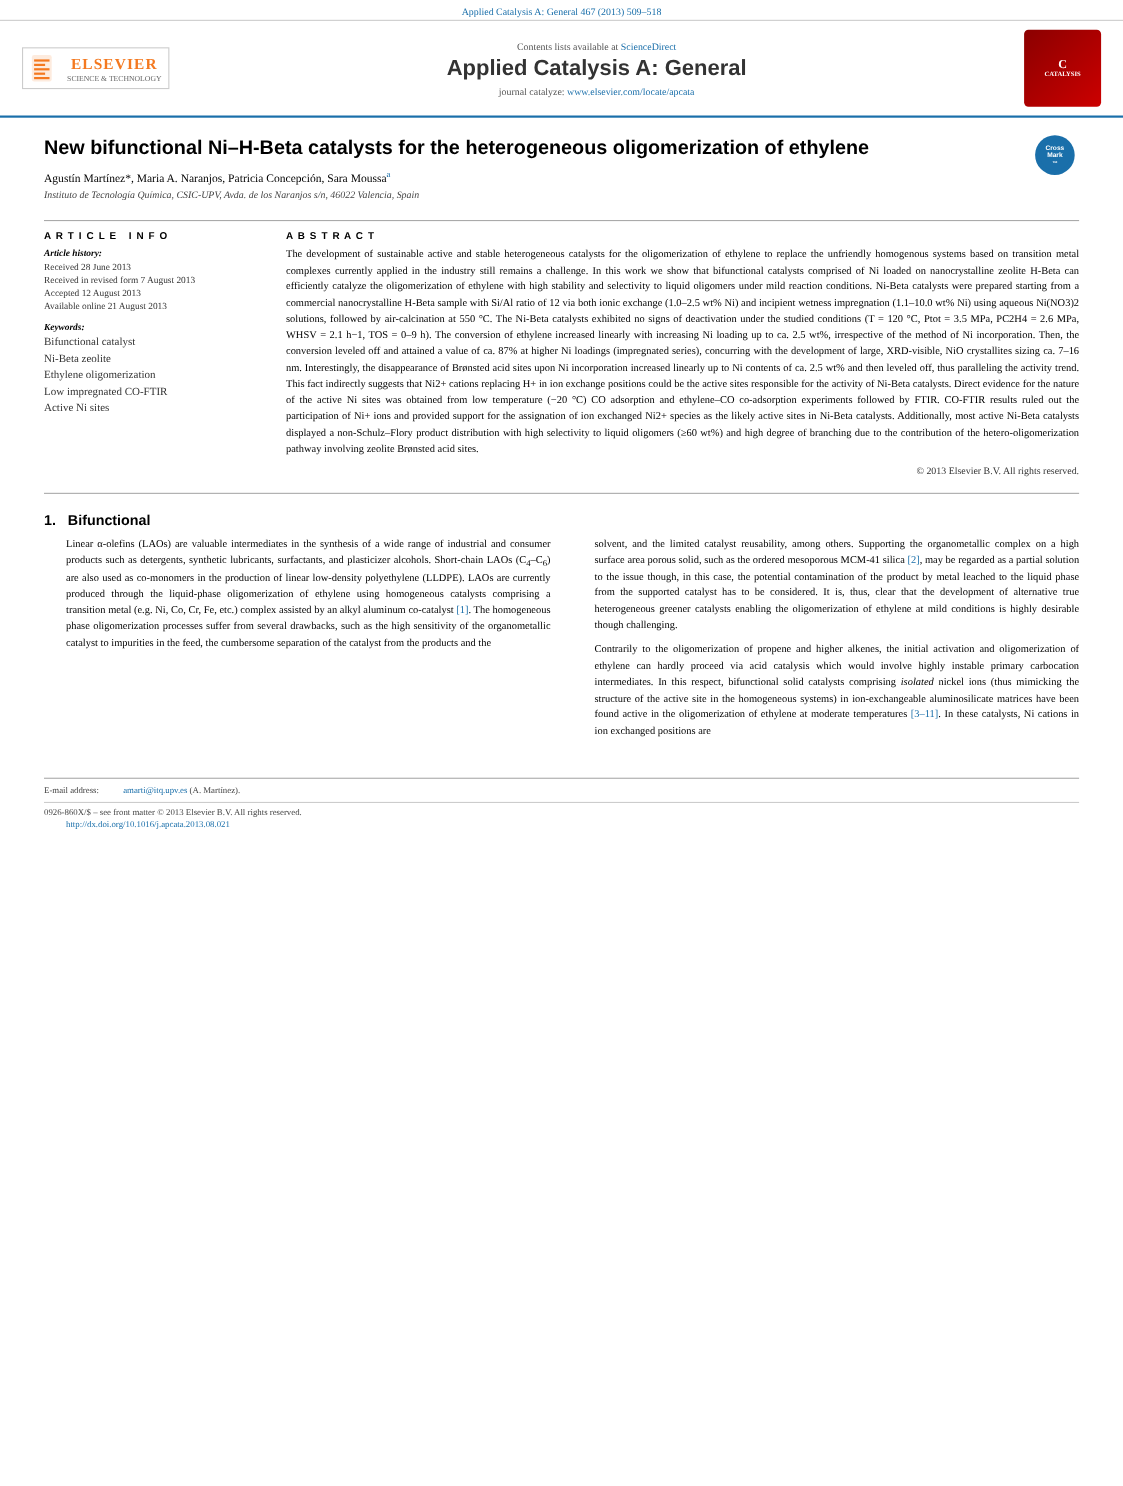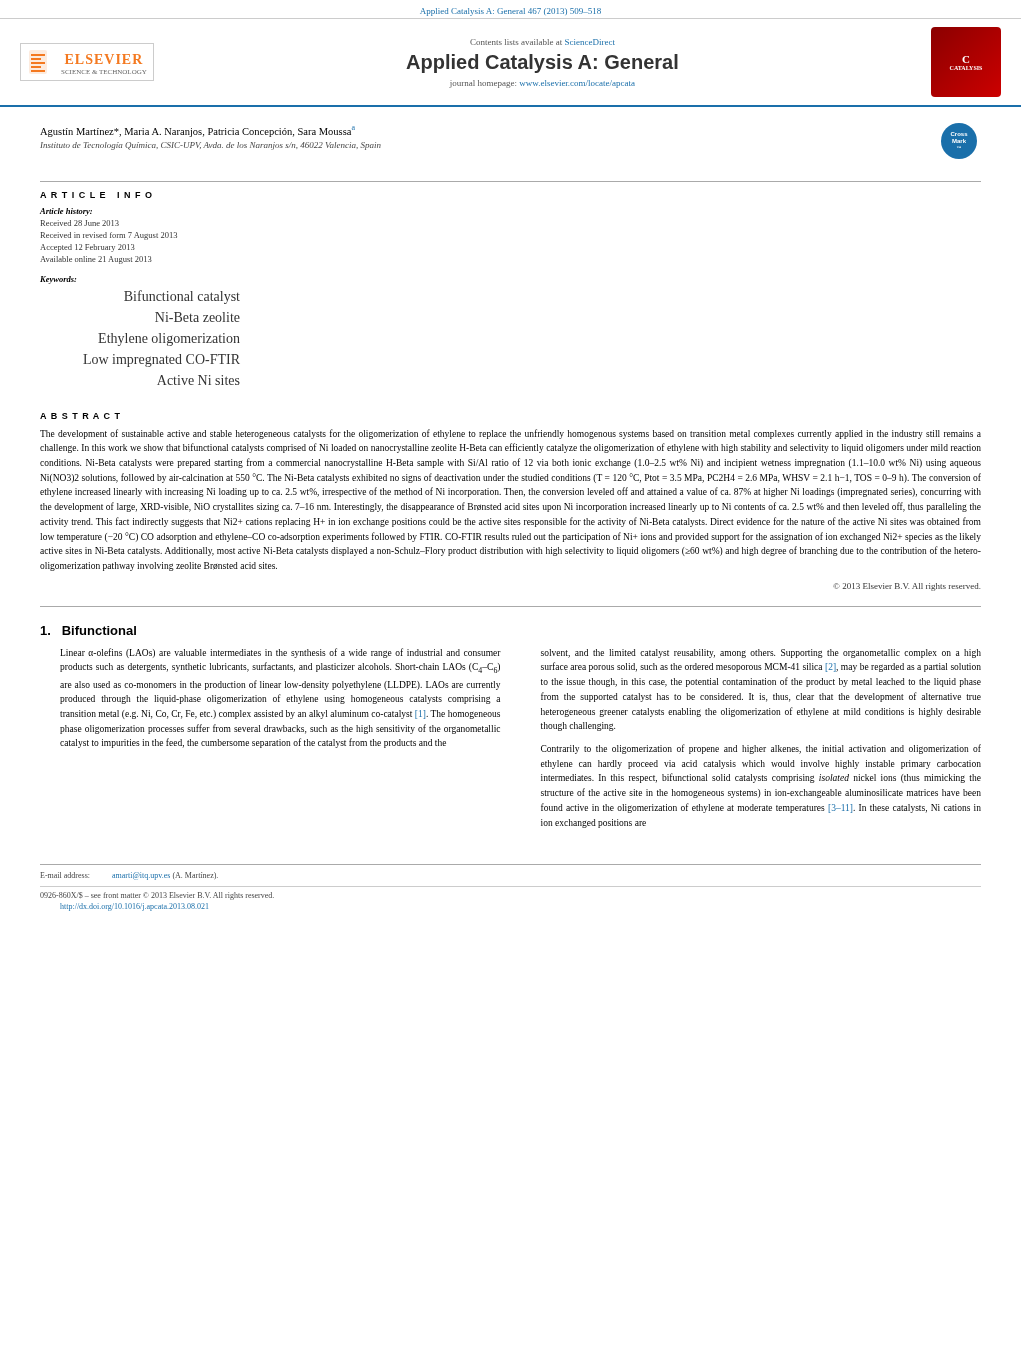--- a/index.html
+++ b/index.html
@@ -162,21 +162,20 @@
       border: none;
       border-top: 1px solid #aaa;
       margin: 8px 0;
     }
 
     
     .two-col {
       display: flex;
       gap: 20px;
       margin-top: 8px;
-      flex-direction: column;
     }
 
     .left-col {
       width: 200px;
       flex-shrink: 0;
       font-size: 9px;
     }
 
     .right-col {
       flex: 1;
@@ -214,24 +213,23 @@
     }
 
     .keywords-section .label {
       font-size: 8.5px;
       font-style: italic;
       font-weight: bold;
       margin-bottom: 2px;
     }
 
     .keywords-section p {
-      font-size: 14px;
+      font-size: 10px;
       line-height: 1.5;
       color: #333;
-      text-align: right;
     }
 
     
     .abstract-text {
       font-size: 9.5px;
       line-height: 1.55;
       text-align: justify;
       color: #000;
     }
 
@@ -328,37 +326,38 @@
     </div>
   </div>
 
   <div class="journal-title-center">
     <div class="contents-line">
       <span>Contents lists available at</span>
       <a href="#">ScienceDirect</a>
     </div>
     <div class="main-title">Applied Catalysis A: General</div>
     <div class="homepage-line">
-      <span>journal homepage:</span>
+      <span>journal catalyze:</span>
       <a href="#">www.elsevier.com/locate/apcata</a>
     </div>
   </div>
 
   <div class="catalysis-logo">
     <div>
       <div style="font-size:11px;font-weight:bold;">C</div>
       <div style="font-size:6px;word-break:break-all;line-height:1.1;">CATALYSIS</div>
     </div>
   </div>
 </div>
 
 <div class="article-body">
 
   <div class="article-title-section">
     <div class="article-title-text">
+      <h1>New bifunctional Ni–H-Beta catalysts for the heterogeneous oligomerization of ethylene</h1>
       <div class="authors">
         <span>Agustín Martínez*, Maria A. Naranjos, Patricia Concepción, Sara Moussa</span><sup>a</sup>
       </div>
       <div class="affiliation">Instituto de Tecnología Química, CSIC-UPV, Avda. de los Naranjos s/n, 46022 Valencia, Spain</div>
     </div>
 
     <div class="crossmark">
       <div class="crossmark-circle">
         <svg width="30" height="30" viewBox="0 0 30 30">
           <circle cx="15" cy="15" r="14" fill="#1a6faa"></circle>
@@ -374,21 +373,21 @@
 
   <div class="two-col">
 
     <div class="left-col">
       <div class="section-heading">A R T I C L E &nbsp; I N F O</div>
 
       <div class="article-info-section">
         <div class="label">Article history:</div>
         <p>Received 28 June 2013</p>
         <p>Received in revised form 7 August 2013</p>
-        <p>Accepted 12 February 2013</p>
+        <p>Accepted 12 August 2013</p>
         <p>Available online 21 August 2013</p>
       </div>
 
       <div class="keywords-section">
         <div class="label">Keywords:</div>
         <p>Bifunctional catalyst</p>
         <p>Ni-Beta zeolite</p>
         <p>Ethylene oligomerization</p>
         <p>Low impregnated CO-FTIR</p>
         <p>Active Ni sites</p>

